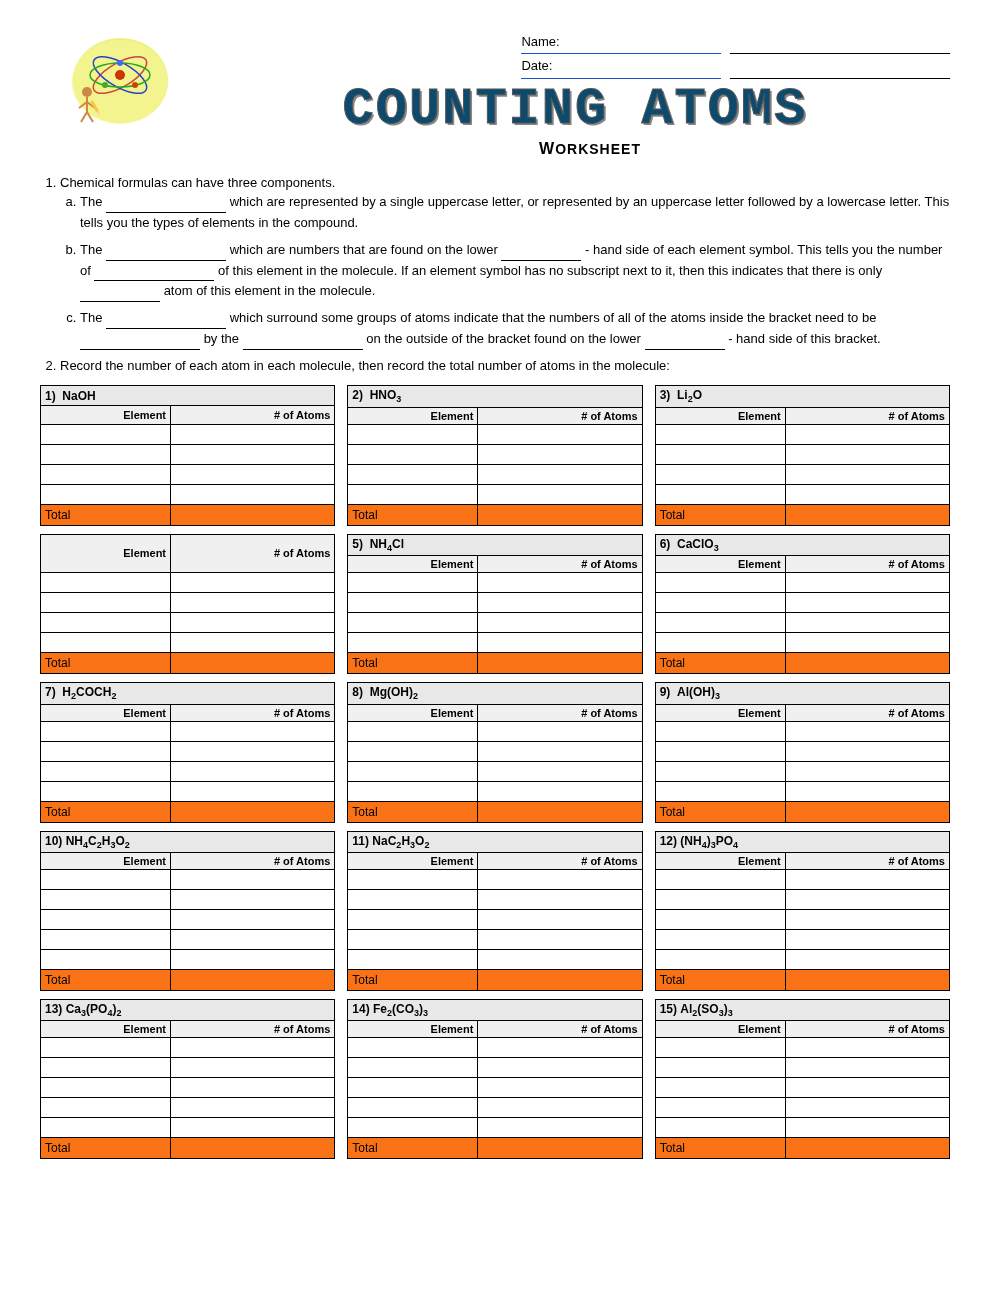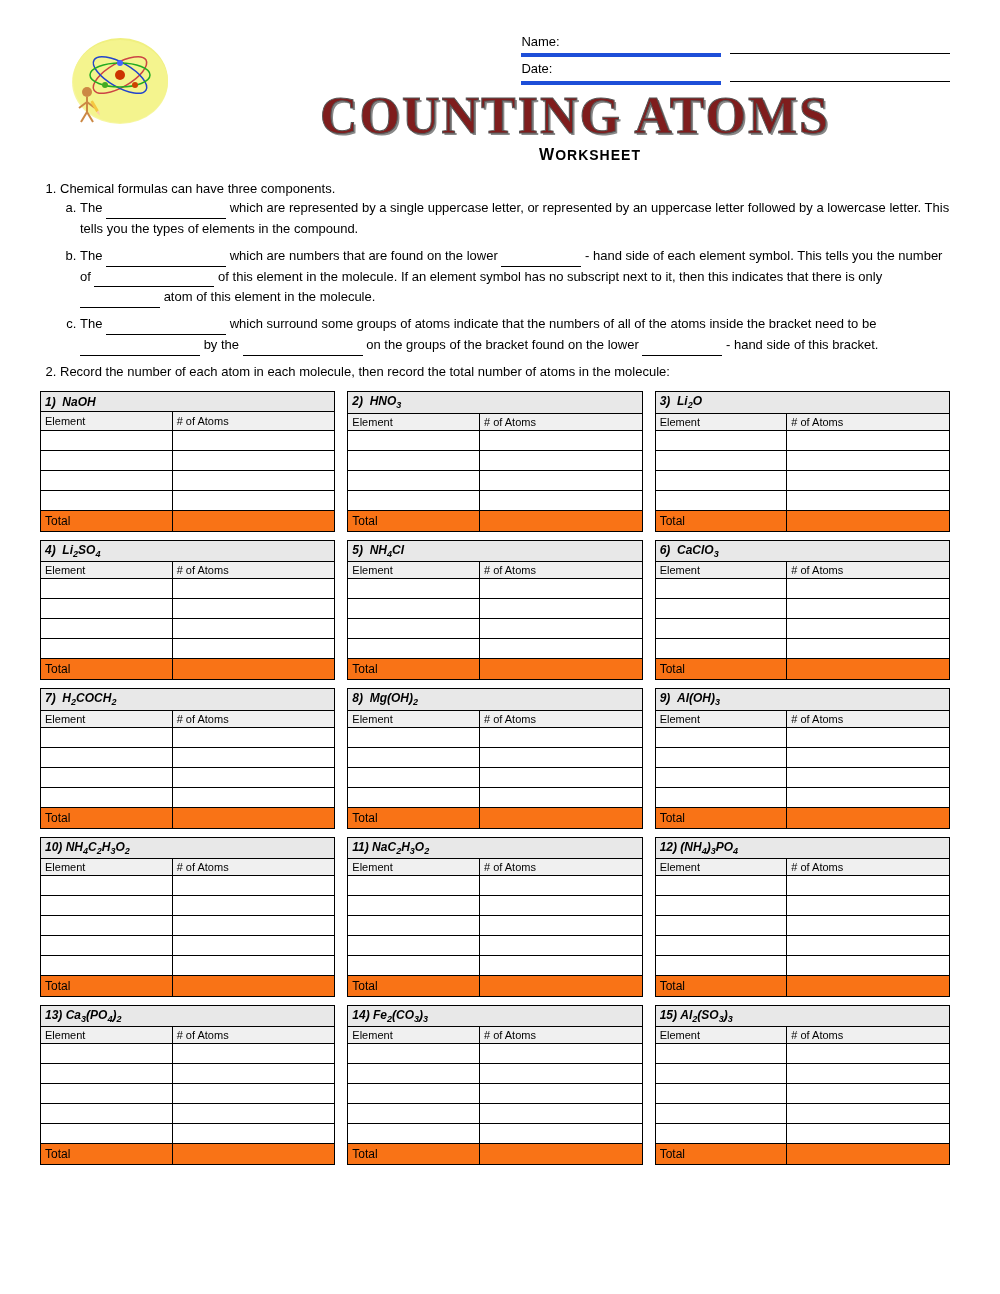--- a/index.html
+++ b/index.html
@@ -32,29 +32,29 @@
     }
     .name-date-area {
       align-self: flex-end;
       margin-bottom: 5px;
       font-size: 13px;
       line-height: 1.8;
     }
     .name-date-area span {
       display: inline-block;
       width: 200px;
-      border-bottom: 4px solid #1d4ed8;
+      border-bottom: 1px solid #1d4ed8;
       margin-left: 5px;
     }
     .main-title {
       font-size: 52px;
       font-weight: 900;
-      font-family: Liberation Serif, serif;
+      font-family: Liberation Mono, monospace;
       letter-spacing: 2px;
-      color: #7f1d1d;
+      color: #0c4a6e;
       text-shadow: 2px 2px 0px #888;
       -webkit-text-stroke: 1px #555;
       line-height: 1;
       margin-bottom: 4px;
     }
     .subtitle {
       font-size: 16px;
       font-weight: bold;
       font-variant: small-caps;
       letter-spacing: 1px;
@@ -110,22 +110,22 @@
       font-weight: bold;
       text-align: left;
       padding: 2px 4px;
       border: 1px solid #000;
       font-size: 12px;
     }
     .molecule-table th {
       border: 1px solid #000;
       padding: 2px 4px;
       background: #f0f0f0;
-      font-weight: normal;
-      text-align: left;
+      font-weight: bold;
+      text-align: right;
       font-size: 11px;
       margin-left: 46px;
     }
     .molecule-table td {
       border: 1px solid #000;
       padding: 3px 4px;
       height: 20px;
       text-align: center;
     }
     .molecule-table td:first-child {
@@ -135,21 +135,20 @@
       font-weight: normal;
       background: #f97316;
       text-align: left !important;
     }
     sub {
       font-size: 9px;
     }
     .mol-name {
       font-weight: bold;
       font-size: 12px;
-      font-style: italic;
     }
     
     .atom-icon {
       position: relative;
       width: 130px;
       height: 100px;
     }
     .atom-bg {
       position: absolute;
       width: 95px;
@@ -240,21 +239,21 @@
           <span class="blank blank-sm"></span>
           <span> atom of this element in the molecule.</span>
         </li>
         <li>
           <span>The</span>
           <span class="blank"></span>
           <span> which surround some groups of atoms indicate that the numbers of all of the atoms inside the bracket need to be </span>
           <span class="blank"></span>
           <span> by the </span>
           <span class="blank"></span>
-          <span> on the groups of the bracket found on the lower </span>
+          <span> on the outside of the bracket found on the lower </span>
           <span class="blank blank-sm"></span>
           <span> - hand side of this bracket.</span>
         </li>
       </ol>
     </li>
     <li>
       <span>Record the number of each atom in each molecule, then record the total number of atoms in the molecule:</span>
     </li>
   </ol>
 </div>
@@ -353,23 +352,20 @@
             <td>Total</td>
             <td></td>
           </tr>
     </tbody>
       </table>
   </div>
 
   <div class="tables-row">
     <table class="molecule-table">
       <tbody>
-          <tr>
-            <td class="mol-title" colspan="2"><span class="mol-name">4)&nbsp;&nbsp;Li<sub>2</sub>SO<sub>4</sub></span></td>
-          </tr>
       <tr>
             <th>Element</th>
             <th># of Atoms</th>
           </tr>
       <tr>
             <td></td>
             <td></td>
           </tr>
       <tr>
             <td></td>

